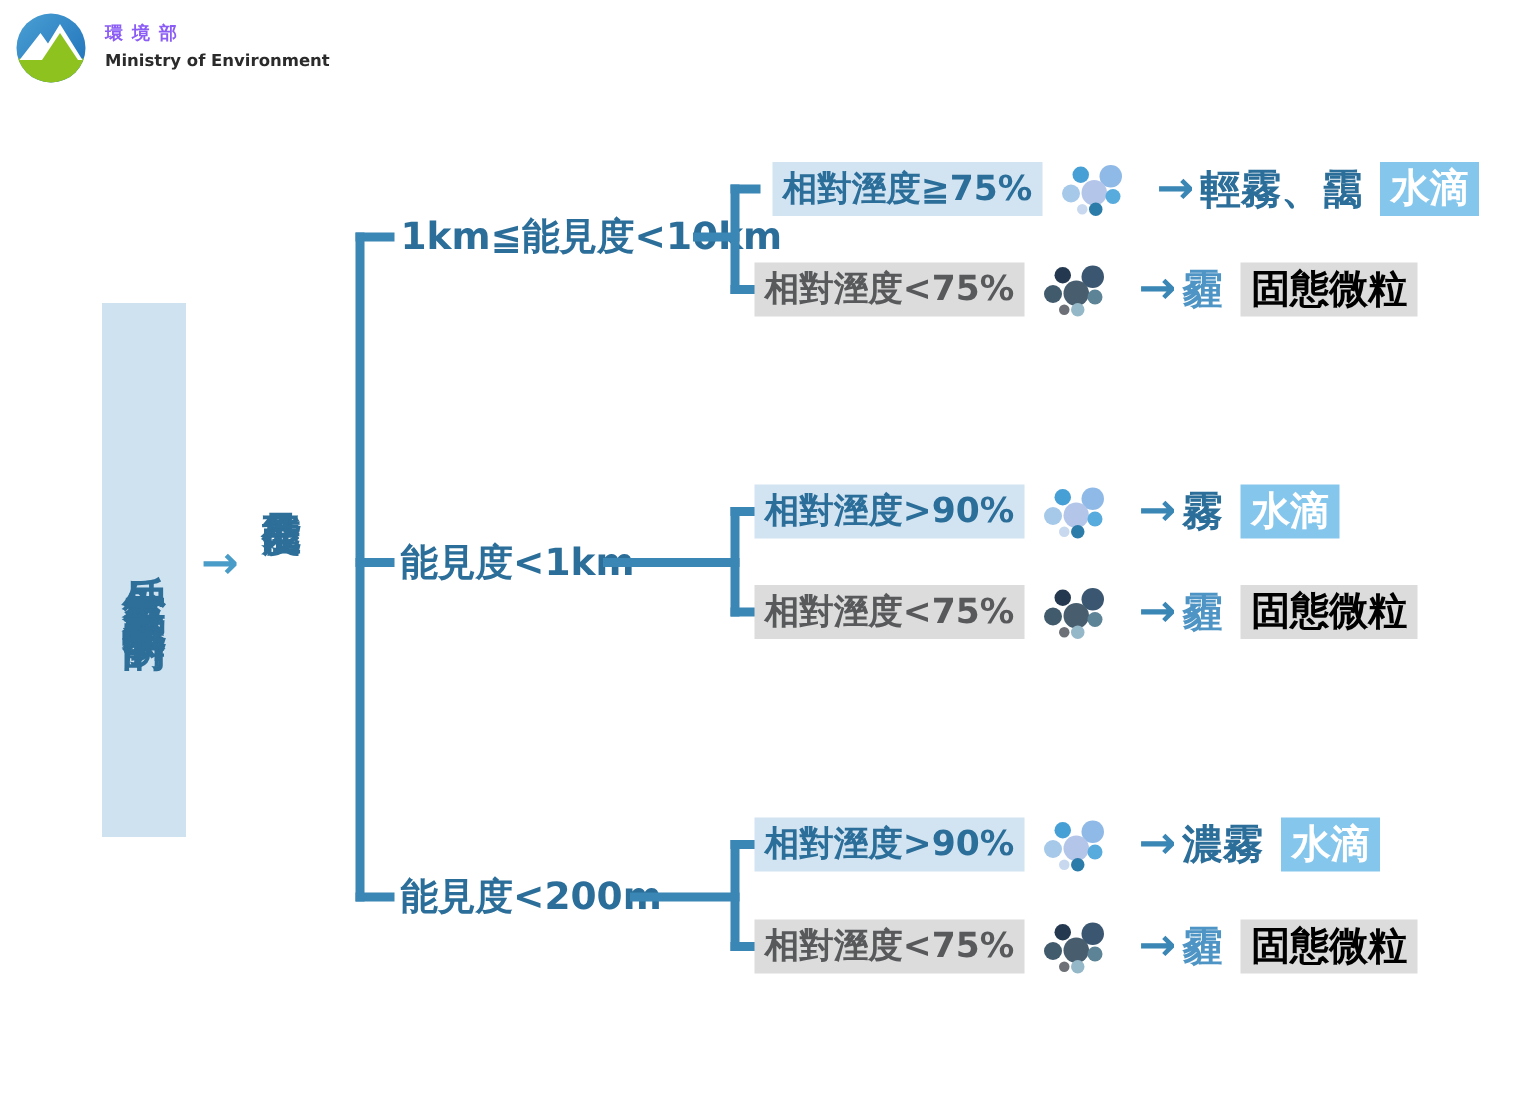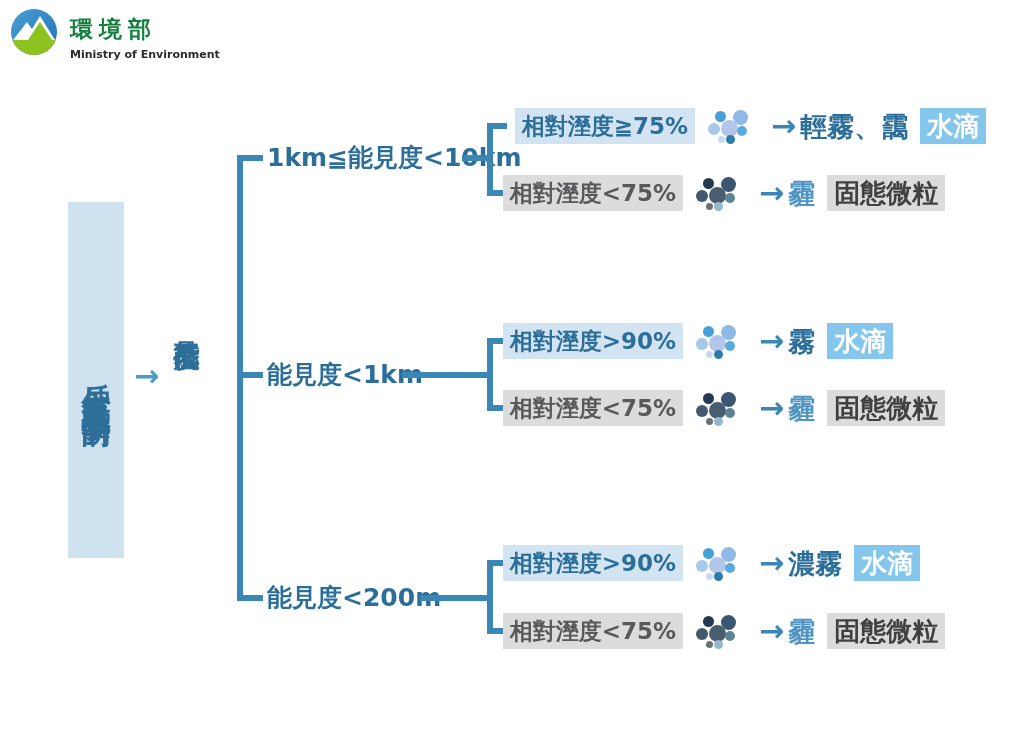--- a/index.html
+++ b/index.html
@@ -8,21 +8,21 @@
     font-family:"DejaVu Sans","Liberation Sans",sans-serif;
     position:relative;overflow:hidden;
   }
   #canvas{position:absolute;left:0;top:0;width:1025px;height:746px;}
 
   
   .logo{position:absolute;left:10px;top:8px;display:flex;align-items:flex-start;}
   .logo-mark{width:48px;height:48px;}
   .logo-text{margin-left:12px;padding-top:6px;}
   .logo-zh{font-family:"DejaVu Serif","Liberation Serif",serif;font-weight:bold;
-    font-size:23px;letter-spacing:6px;color:#15803d;}
+    font-size:12px;letter-spacing:6px;color:#8b5cf6;}
   .logo-en{font-size:11px;font-weight:bold;color:#2b2b2b;margin-top:3px;}
 
   
   .root-box{
     position:absolute;left:68px;top:202px;width:56px;height:356px;
     background:#cfe2f0;display:flex;align-items:center;justify-content:center;
   }
   .root-box span{
     writing-mode:vertical-rl;text-orientation:upright;
     font-size:29px;font-weight:bold;color:#2e6f99;letter-spacing:4px;line-height:1;
@@ -57,21 +57,21 @@
   .dots i{position:absolute;border-radius:50%;display:block;}
   .row-arrow{margin-left:16px;color:#3a86b4;font-weight:bold;font-size:30px;line-height:1;}
   .result-label{margin-left:4px;font-size:27px;font-weight:bold;line-height:1;white-space:nowrap;}
   .result-water{color:#2b6e99;}
   .result-solid{color:#4e94c4;}
   .particle-badge{
     margin-left:12px;height:36px;line-height:36px;padding:0 7px;
     font-size:26px;font-weight:bold;white-space:nowrap;
   }
   .particle-water{background:#85c6ec;color:#ffffff;}
-  .particle-solid{background:#dcdcdd;color:#404040;}
+  .particle-solid{background:#dcdcdd;color:#000000;}
 </style>
 </head>
 <body>
 
 <div id="canvas">
 
   <div class="logo">
     <svg class="logo-mark" viewBox="0 0 48 48">
       <defs>
         <linearGradient id="lgBlue" x1="0" y1="0" x2="1" y2="1">

